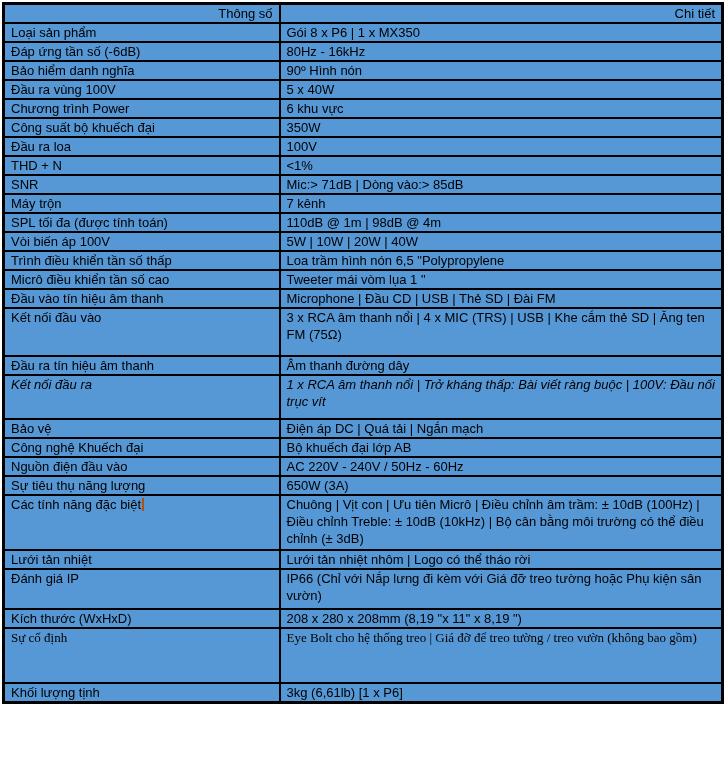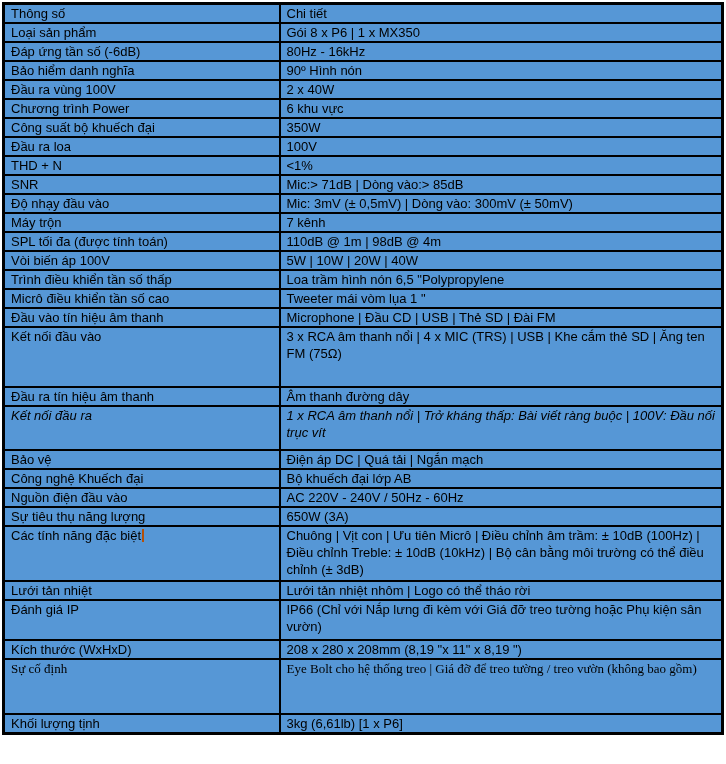--- a/index.html
+++ b/index.html
@@ -30,21 +30,21 @@
     border:2px solid var(--border);
     background:var(--fill);
     padding:0 6px;
     vertical-align:top;
     line-height:17px;
     font-weight:400;
     overflow:hidden;
     word-wrap:break-word;
   }
   thead tr{height:17px;}
-  th{text-align:left;margin-top:48px;}
+  th{text-align:right;margin-top:48px;}
   td{text-align:left;}
   tr.spec-row{height:17px;}
   .caret{
     display:inline-block;
     width:2px;height:13px;
     background:var(--caret);
     margin-left:1px;
     vertical-align:-2px;
   }
 </style>
@@ -71,45 +71,41 @@
         <tr class="spec-row">
     <td class="param-cell"><span class="ptext">Đáp ứng tần số (-6dB)</span></td>
     <td class="detail-cell"><span class="dtext">80Hz - 16kHz</span></td>
   </tr>
         <tr class="spec-row">
     <td class="param-cell"><span class="ptext">Bảo hiểm danh nghĩa</span></td>
     <td class="detail-cell"><span class="dtext">90º Hình nón</span></td>
   </tr>
         <tr class="spec-row">
     <td class="param-cell"><span class="ptext">Đầu ra vùng 100V</span></td>
-    <td class="detail-cell"><span class="dtext">2 x 40W</span></td>
+    <td class="detail-cell"><span class="dtext">5 x 40W</span></td>
   </tr>
         <tr class="spec-row">
     <td class="param-cell"><span class="ptext">Chương trình Power</span></td>
     <td class="detail-cell"><span class="dtext">6 khu vực</span></td>
   </tr>
         <tr class="spec-row">
     <td class="param-cell"><span class="ptext">Công suất bộ khuếch đại</span></td>
     <td class="detail-cell"><span class="dtext">350W</span></td>
   </tr>
         <tr class="spec-row">
     <td class="param-cell"><span class="ptext">Đầu ra loa</span></td>
     <td class="detail-cell"><span class="dtext">100V</span></td>
   </tr>
         <tr class="spec-row">
     <td class="param-cell"><span class="ptext">THD + N</span></td>
     <td class="detail-cell"><span class="dtext">&lt;1%</span></td>
   </tr>
         <tr class="spec-row">
     <td class="param-cell"><span class="ptext">SNR</span></td>
     <td class="detail-cell"><span class="dtext">Mic:&gt; 71dB | Dòng vào:&gt; 85dB</span></td>
-  </tr>
-        <tr class="spec-row">
-    <td class="param-cell"><span class="ptext">Độ nhạy đầu vào</span></td>
-    <td class="detail-cell"><span class="dtext">Mic: 3mV (± 0,5mV) | Dòng vào: 300mV (± 50mV)</span></td>
   </tr>
         <tr class="spec-row">
     <td class="param-cell"><span class="ptext">Máy trộn</span></td>
     <td class="detail-cell"><span class="dtext">7 kênh</span></td>
   </tr>
         <tr class="spec-row">
     <td class="param-cell"><span class="ptext">SPL tối đa (được tính toán)</span></td>
     <td class="detail-cell"><span class="dtext">110dB @ 1m | 98dB @ 4m</span></td>
   </tr>
         <tr class="spec-row">
@@ -121,21 +117,21 @@
     <td class="detail-cell"><span class="dtext">Loa trầm hình nón 6,5 "Polypropylene</span></td>
   </tr>
         <tr class="spec-row">
     <td class="param-cell"><span class="ptext">Micrô điều khiển tần số cao</span></td>
     <td class="detail-cell"><span class="dtext">Tweeter mái vòm lụa 1 "</span></td>
   </tr>
         <tr class="spec-row">
     <td class="param-cell"><span class="ptext">Đầu vào tín hiệu âm thanh</span></td>
     <td class="detail-cell"><span class="dtext">Microphone | Đầu CD | USB | Thẻ SD | Đài FM</span></td>
   </tr>
-        <tr class="spec-row" style="height: 60px;">
+        <tr class="spec-row" style="height: 48px;">
     <td class="param-cell"><span class="ptext">Kết nối đầu vào</span></td>
     <td class="detail-cell"><span class="dtext">3 x RCA âm thanh nổi | 4 x MIC (TRS) | USB | Khe cắm thẻ SD | Ăng ten FM (75Ω)</span></td>
   </tr>
         <tr class="spec-row">
     <td class="param-cell"><span class="ptext">Đầu ra tín hiệu âm thanh</span></td>
     <td class="detail-cell"><span class="dtext">Âm thanh đường dây</span></td>
   </tr>
         <tr class="spec-row" style="height: 44px; font-style: italic;">
     <td class="param-cell"><span class="ptext">Kết nối đầu ra</span></td>
     <td class="detail-cell"><span class="dtext">1 x RCA âm thanh nổi | Trở kháng thấp: Bài viết ràng buộc | 100V: Đầu nối trục vít</span></td>

